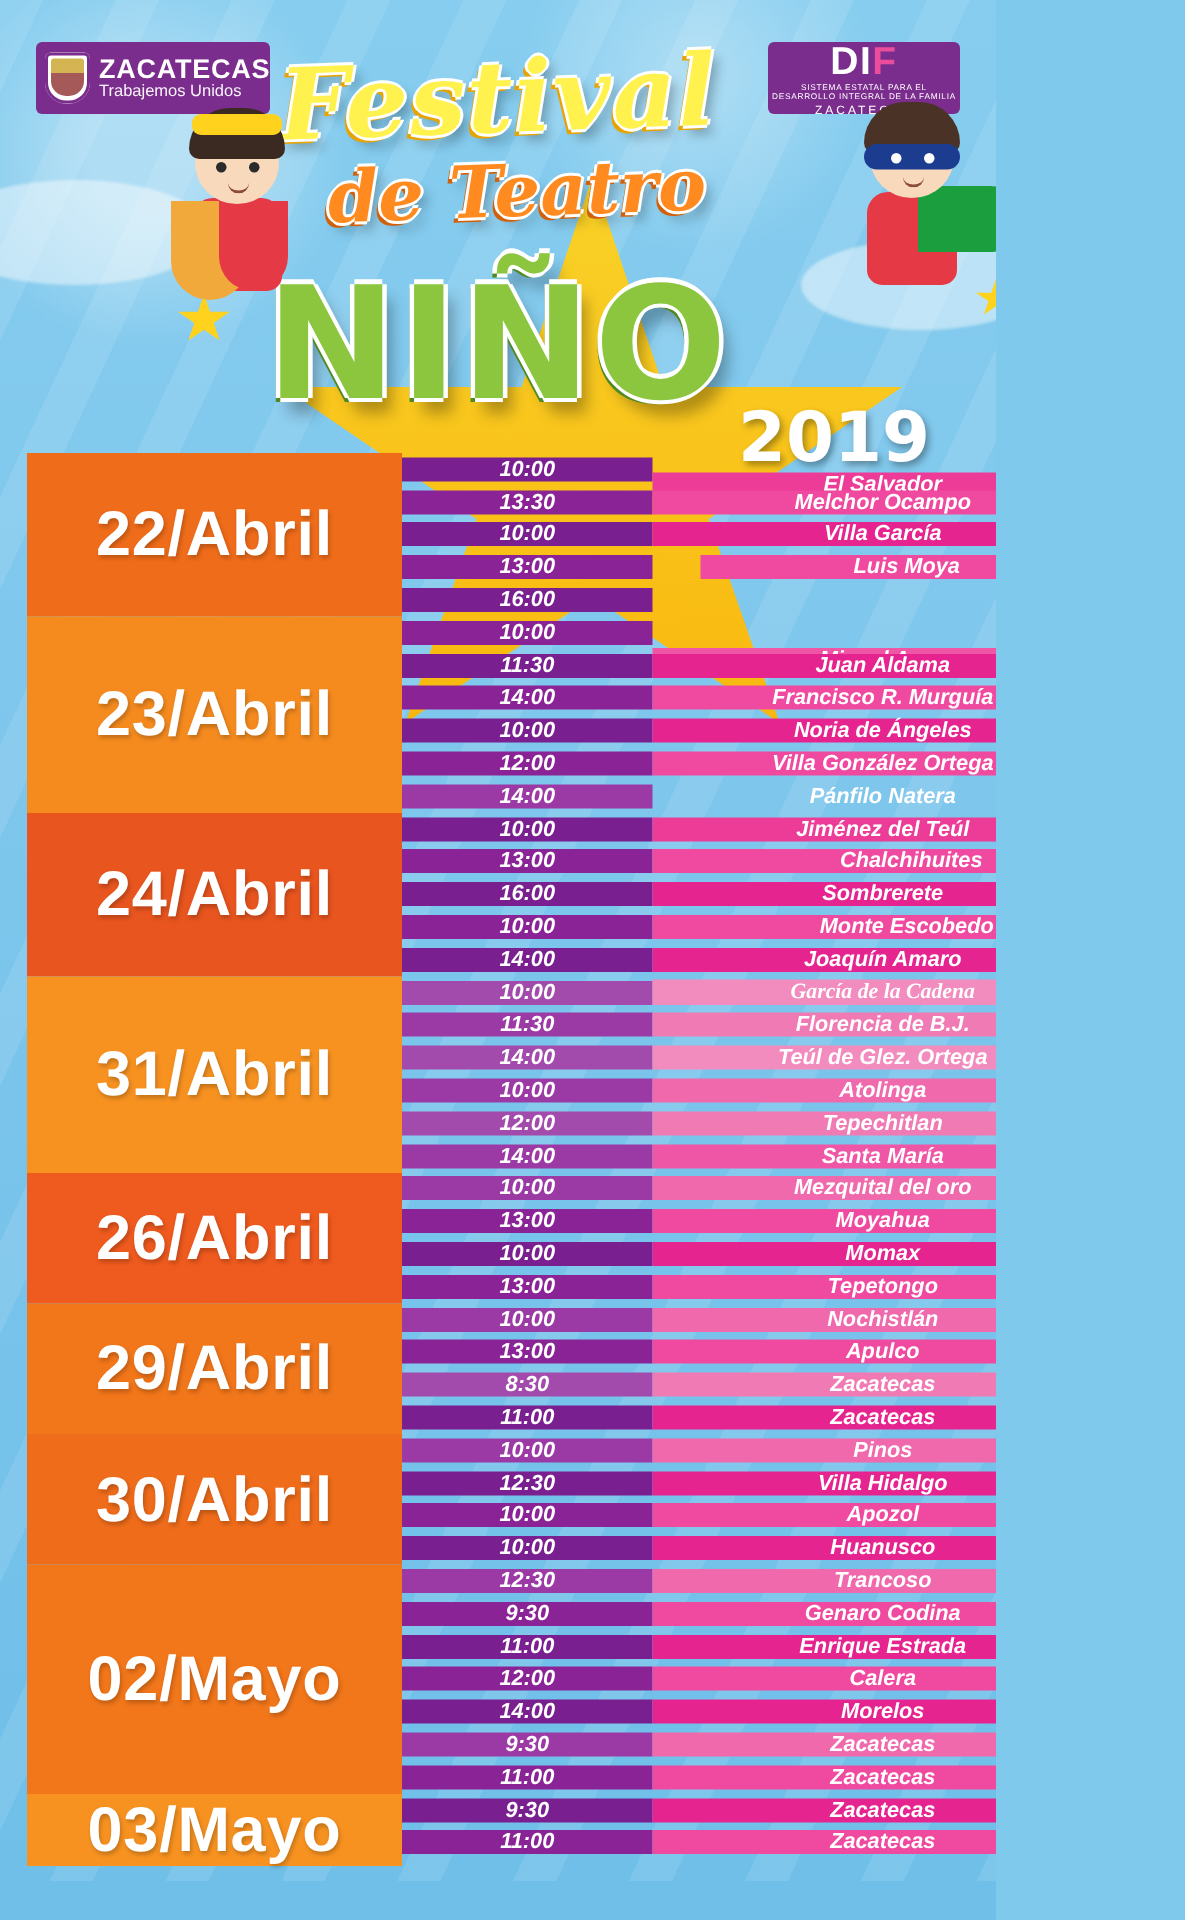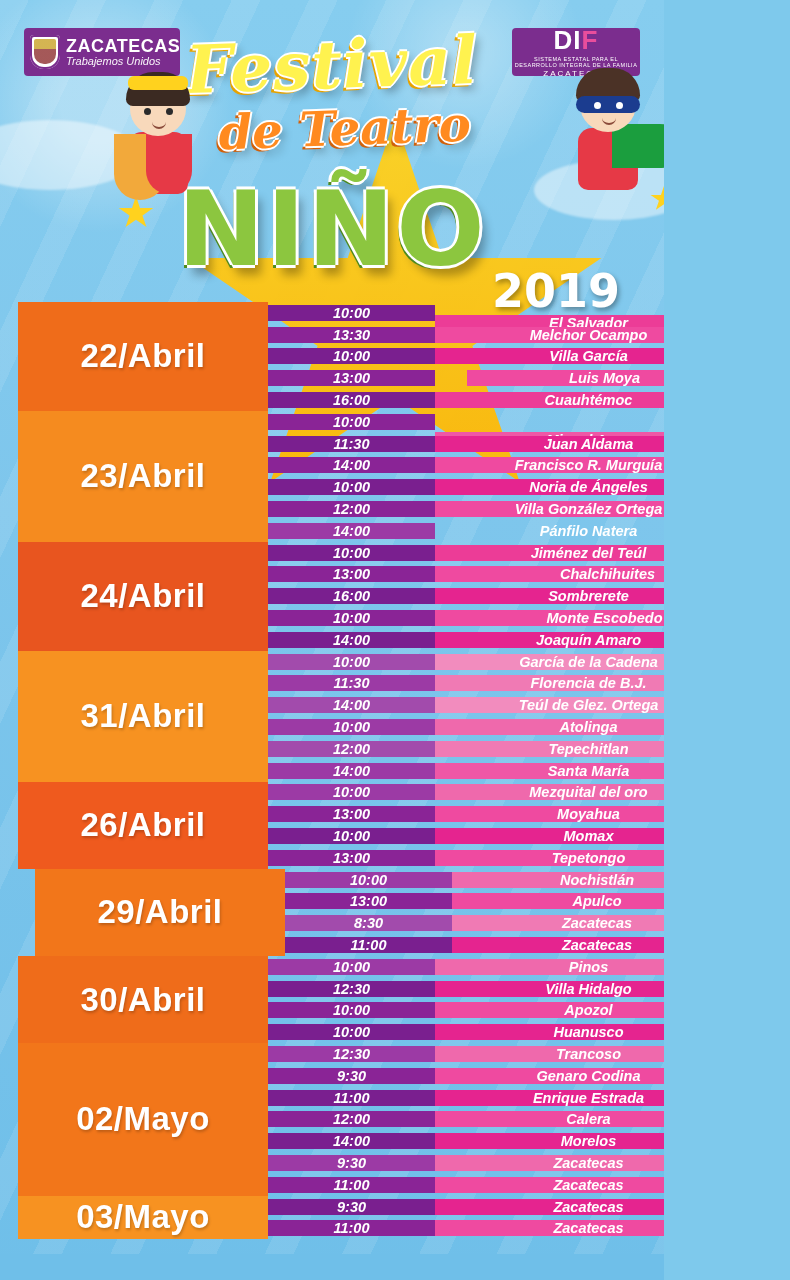--- a/index.html
+++ b/index.html
@@ -31,21 +31,21 @@
     box-sizing:border-box;
   }
   .logo-left .shield{
     width:30px;height:34px;background:#fff;border-radius:4px 4px 14px 14px;position:relative;flex:0 0 auto;
     box-shadow:inset 0 0 0 2px #7b2d8e;
   }
   .logo-left .shield:after{content:"";position:absolute;left:4px;top:4px;right:4px;bottom:5px;
      background:linear-gradient(180deg,#c9a227 0 40%, #8e2f2f 40% 100%);border-radius:2px 2px 10px 10px;opacity:.8;}
   .logo-left .txt{color:#fff;line-height:1.02;}
   .logo-left .t1{font-size:18px;font-weight:bold;letter-spacing:.5px;}
-  .logo-left .t2{font-size:11px;font-style:italic;opacity:.95;}
+  .logo-left .t2{font-size:11px;opacity:.95;}
   .logo-right{
     position:absolute;right:24px;top:28px;width:128px;height:48px;background:#7b2d8e;border-radius:4px;
     display:flex;flex-direction:column;align-items:center;justify-content:center;color:#fff;
   }
   .logo-right .dif{font-size:26px;font-weight:bold;letter-spacing:1px;line-height:1;}
   .logo-right .dif span{color:#e94e9c;}
   .logo-right .sub{font-size:5.5px;letter-spacing:.5px;margin-top:3px;text-align:center;}
   .logo-right .zac{font-size:8px;letter-spacing:2px;margin-top:1px;}
 
   
@@ -96,21 +96,21 @@
   .kid .mouth{position:absolute;left:22px;top:38px;width:14px;height:7px;border-bottom:2px solid #8a4b3a;border-radius:0 0 10px 10px;}
   .kid .body{width:60px;height:62px;border-radius:14px 14px 10px 10px;margin-top:-4px;}
   .kid .cape{position:absolute;width:52px;height:66px;border-radius:0 0 26px 26px;}
   .kid .mask{position:absolute;left:-4px;top:18px;width:64px;height:17px;background:#1b3c8f;border-radius:9px;}
 
   
   .schedule{position:absolute;left:18px;top:302px;width:754px;}
   .day-row{display:flex;align-items:stretch;}
   .day-cell{
     width:250px;flex:0 0 250px;display:flex;align-items:center;justify-content:center;
-    color:#fff;font-weight:bold;font-size:33px;letter-spacing:.5px;
+    color:#fff;font-weight:bold;font-size:42px;letter-spacing:.5px;
     text-shadow:1px 2px 3px rgba(0,0,0,.22);
   }
   .rows{flex:1;display:flex;flex-direction:column;}
   .ev{display:flex;height:21.8px;align-items:center;}
   .ev .time{
     width:167px;flex:0 0 167px;text-align:center;color:#fff;font-weight:bold;font-style:italic;font-size:14.5px;
   }
   .ev .place{
     flex:1;text-align:center;color:#fff;font-weight:bold;font-style:italic;font-size:14.5px;
     padding-right:30px;
@@ -189,21 +189,20 @@
           <div class="ev">
             <div class="time" style="background: rgb(122, 31, 143);">10:00</div>
             <div class="place" style="background: rgb(229, 36, 143);">Villa García</div>
           </div>
           <div class="ev">
             <div class="time" style="background: rgb(138, 36, 150);">13:00</div>
             <div class="place" style="background: rgb(239, 74, 160); margin-left: 32px;">Luis Moya</div>
           </div>
           <div class="ev">
             <div class="time" style="background: rgb(122, 31, 143);">16:00</div>
-            <div class="place" style="background: rgb(236, 60, 151);">Cuauhtémoc</div>
           </div>
         </div>
       </div>
       <div class="day-row">
         <div class="day-cell" style="background: rgb(245, 139, 31);">23/Abril</div>
         <div class="rows">
           <div class="ev">
             <div class="time" style="background: rgb(138, 36, 150);">10:00</div>
             <div class="place" style="background: rgb(239, 87, 166); margin-top: 36px;">Miguel Auza</div>
           </div>
@@ -252,21 +251,21 @@
             <div class="time" style="background: rgb(122, 31, 143);">14:00</div>
             <div class="place" style="background: rgb(229, 36, 143);">Joaquín Amaro</div>
           </div>
         </div>
       </div>
       <div class="day-row">
         <div class="day-cell" style="background: rgb(247, 146, 33);">31/Abril</div>
         <div class="rows">
           <div class="ev">
             <div class="time" style="background: rgb(162, 75, 172);">10:00</div>
-            <div class="place" style="background: rgb(242, 140, 190);">García de la Cadena</div>
+            <div class="place" style="background: rgb(242, 140, 190); font-family: Liberation Serif, serif;">García de la Cadena</div>
           </div>
           <div class="ev">
             <div class="time" style="background: rgb(156, 58, 165);">11:30</div>
             <div class="place" style="background: rgb(240, 122, 180);">Florencia de B.J.</div>
           </div>
           <div class="ev">
             <div class="time" style="background: rgb(162, 75, 172);">14:00</div>
             <div class="place" style="background: rgb(242, 140, 190);">Teúl de Glez. Ortega</div>
           </div>
           <div class="ev">
@@ -298,21 +297,21 @@
             <div class="time" style="background: rgb(122, 31, 143);">10:00</div>
             <div class="place" style="background: rgb(229, 36, 143);">Momax</div>
           </div>
           <div class="ev">
             <div class="time" style="background: rgb(138, 36, 150);">13:00</div>
             <div class="place" style="background: rgb(239, 74, 160);">Tepetongo</div>
           </div>
         </div>
       </div>
       <div class="day-row">
-        <div class="day-cell" style="background: rgb(242, 118, 26); margin-left: 17px;">29/Abril</div>
+        <div class="day-cell" style="background: rgb(242, 118, 26);">29/Abril</div>
         <div class="rows">
           <div class="ev">
             <div class="time" style="background: rgb(156, 58, 165);">10:00</div>
             <div class="place" style="background: rgb(239, 105, 172);">Nochistlán</div>
           </div>
           <div class="ev">
             <div class="time" style="background: rgb(138, 36, 150);">13:00</div>
             <div class="place" style="background: rgb(239, 74, 160);">Apulco</div>
           </div>
           <div class="ev">

